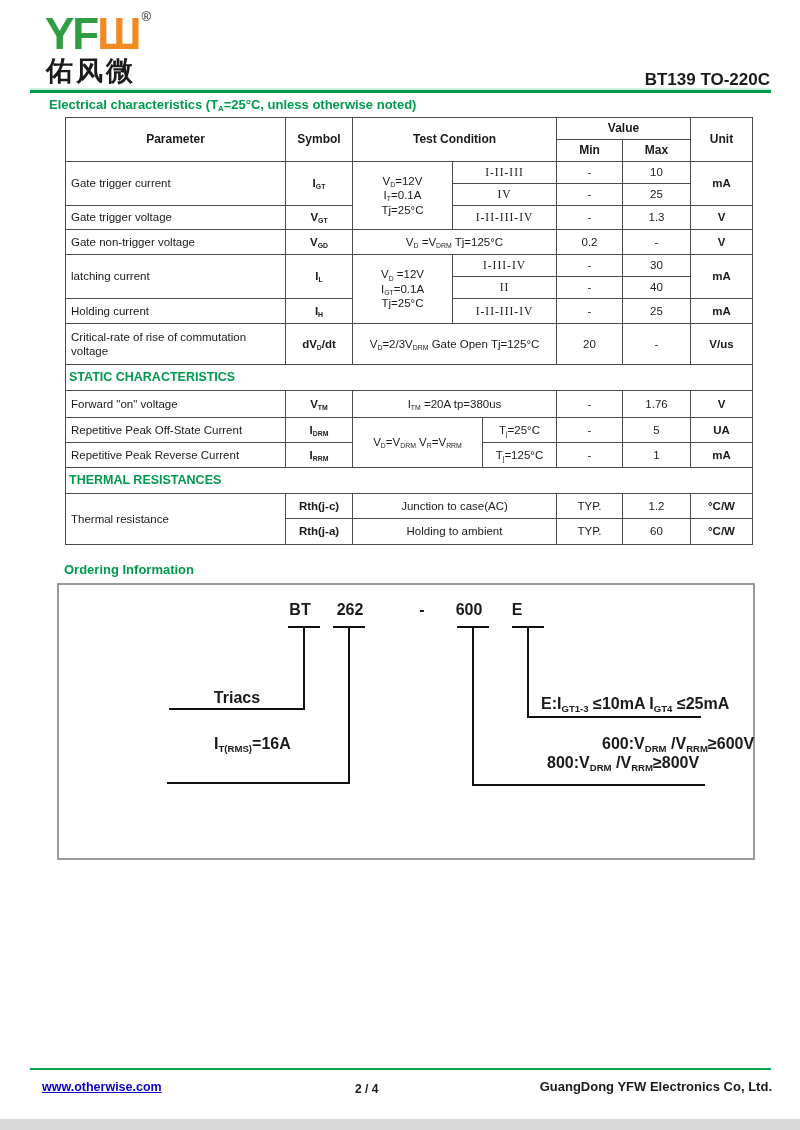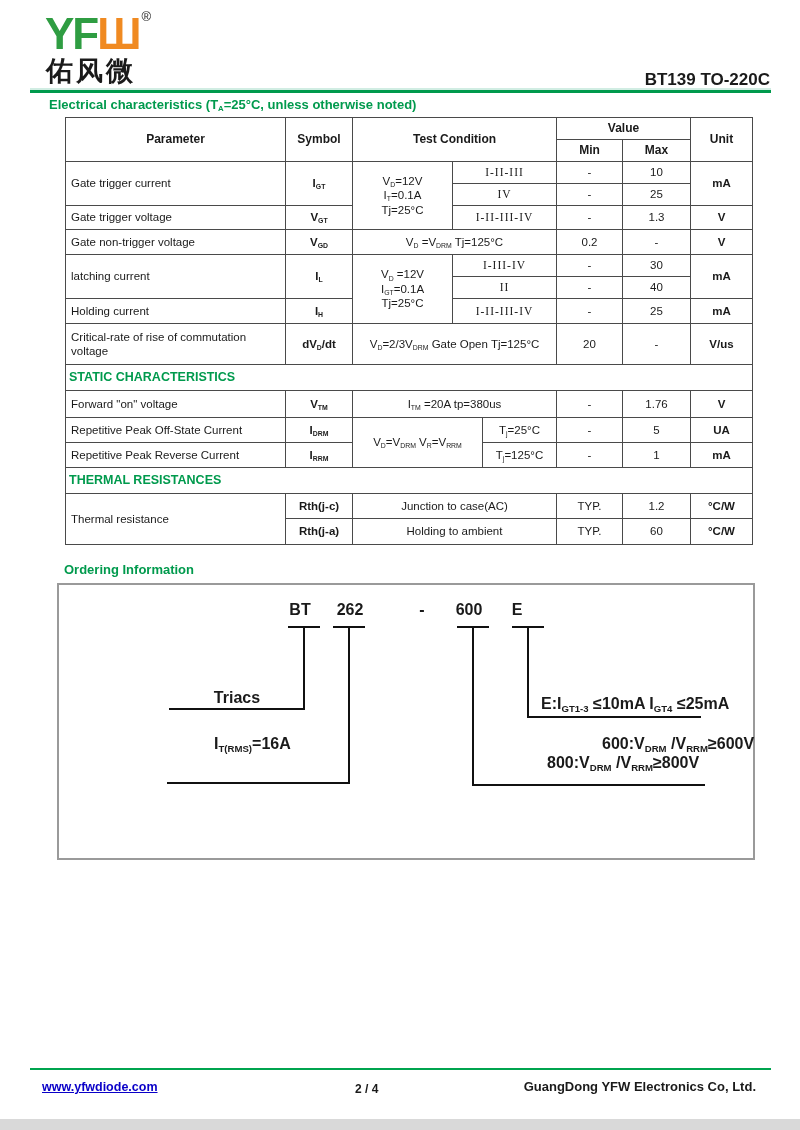--- a/index.html
+++ b/index.html
@@ -52,21 +52,21 @@
   
   .order-box{left:57px;top:583px;width:694px;height:273px;border:2px solid var(--box-border);}
   .ln{position:absolute;background:#111;}
   .code{position:absolute;top:16px;font-size:16px;font-weight:bold;text-align:center;}
   .callout{position:absolute;font-size:16px;font-weight:bold;white-space:nowrap;}
 
   
   .rule-bottom{left:30px;top:1068px;width:741px;height:2px;background:#00a44f;}
   .site-link{left:42px;top:1080px;font-size:12.5px;font-weight:bold;color:var(--link-blue);text-decoration:underline;cursor:pointer;}
   .page-num{left:355px;top:1082px;width:90px;text-align:left;font-size:12px;font-weight:bold;}
-  .company{right:44px;top:1079px;font-size:13px;font-weight:bold;}
+  .company{right:28px;top:1079px;font-size:13px;font-weight:bold;}
   .edge-strip{left:0;top:1119px;width:800px;height:11px;background:var(--edge);}
 </style>
 </head>
 <body>
 
 <div id="page">
 
   <div class="abs logo-latin"><span class="logo-yf">YF</span><span class="logo-w">Ш</span><span class="logo-reg">®</span></div>
   <div class="abs logo-cn">佑风微</div>
   <div class="abs part-title">BT139 TO-220C</div>
@@ -236,18 +236,18 @@
 
     <div class="callout" style="left:482px;top:110px;">E:I<sub>GT1-3</sub> ≤10mA I<sub>GT4</sub> ≤25mA</div>
     <div class="ln" style="left:468px;top:131px;width:174px;height:2px;"></div>
 
     <div class="callout" style="left:503px;top:150px;margin-left:40px;">600:V<sub>DRM</sub> /V<sub>RRM</sub>≥600V</div>
     <div class="callout" style="left:488px;top:169px;">800:V<sub>DRM</sub> /V<sub>RRM</sub>≥800V</div>
     <div class="ln" style="left:413px;top:199px;width:233px;height:2px;"></div>
   </div>
 
   <div class="abs rule-bottom"></div>
-  <a class="abs site-link">www.yfwdiode.com</a>
+  <a class="abs site-link">www.otherwise.com</a>
   <div class="abs page-num">2 / 4</div>
   <div class="abs company">GuangDong YFW Electronics Co, Ltd.</div>
   <div class="abs edge-strip"></div>
 
 </div>
 
 </body></html>

